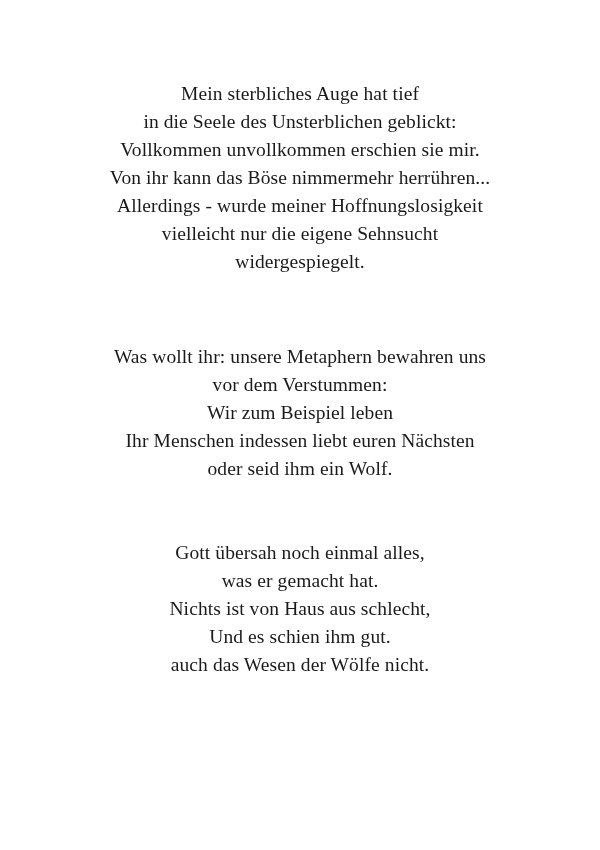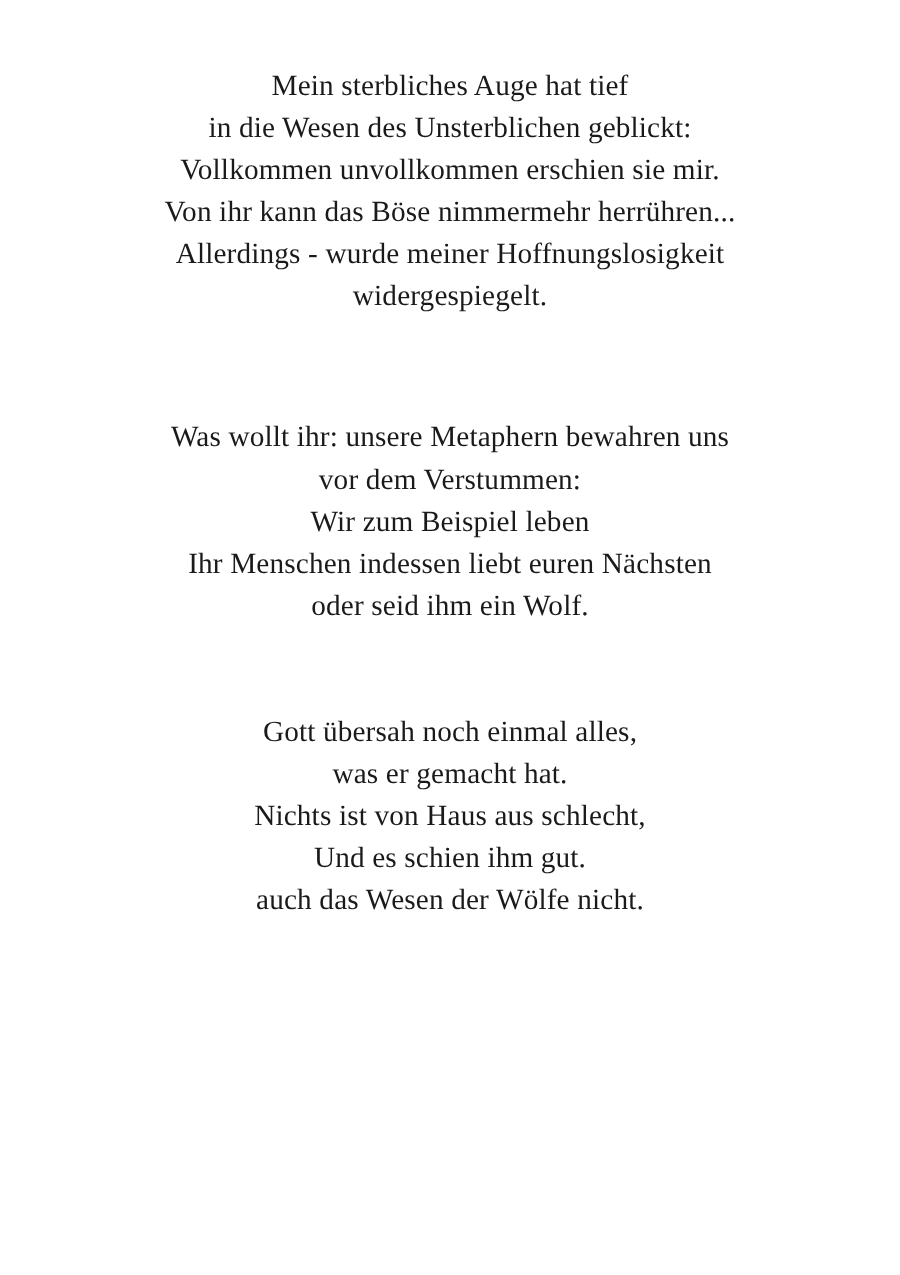--- a/index.html
+++ b/index.html
@@ -11,21 +11,21 @@
     height: 850px;
     background: #ffffff;
     font-family: "Liberation Serif", serif;
     color: #1a1a1a;
     overflow: hidden;
   }
   .page {
     width: 600px;
     height: 850px;
     box-sizing: border-box;
-    padding: 36px 40px 40px 40px;
+    padding: 72px 40px 40px 40px;
     display: flex;
     flex-direction: column;
     align-items: center;
   }
   .stanza {
     width: 100%;
     text-align: center;
     font-size: 19.5px;
     line-height: 1.44;
     letter-spacing: 0.1px;
@@ -38,24 +38,25 @@
   .stanza-2 { margin-top: 66px; }
   .stanza-3 { margin-top: 56px; }
 </style>
 </head>
 <body>
 
 <div class="page">
 
   <div class="stanza stanza-1">
     <span class="line">Mein sterbliches Auge hat tief</span>
-    <span class="line">in die Wesen des Unsterblichen geblickt:</span>
+    <span class="line">in die Seele des Unsterblichen geblickt:</span>
     <span class="line">Vollkommen unvollkommen erschien sie mir.</span>
     <span class="line">Von ihr kann das Böse nimmermehr herrühren...</span>
     <span class="line">Allerdings - wurde meiner Hoffnungslosigkeit</span>
+    <span class="line">vielleicht nur die eigene Sehnsucht</span>
     <span class="line">widergespiegelt.</span>
   </div>
 
   <div class="stanza stanza-2">
     <span class="line">Was wollt ihr: unsere Metaphern bewahren uns</span>
     <span class="line">vor dem Verstummen:</span>
     <span class="line">Wir zum Beispiel leben</span>
     <span class="line">Ihr Menschen indessen liebt euren Nächsten</span>
     <span class="line">oder seid ihm ein Wolf.</span>
   </div>

